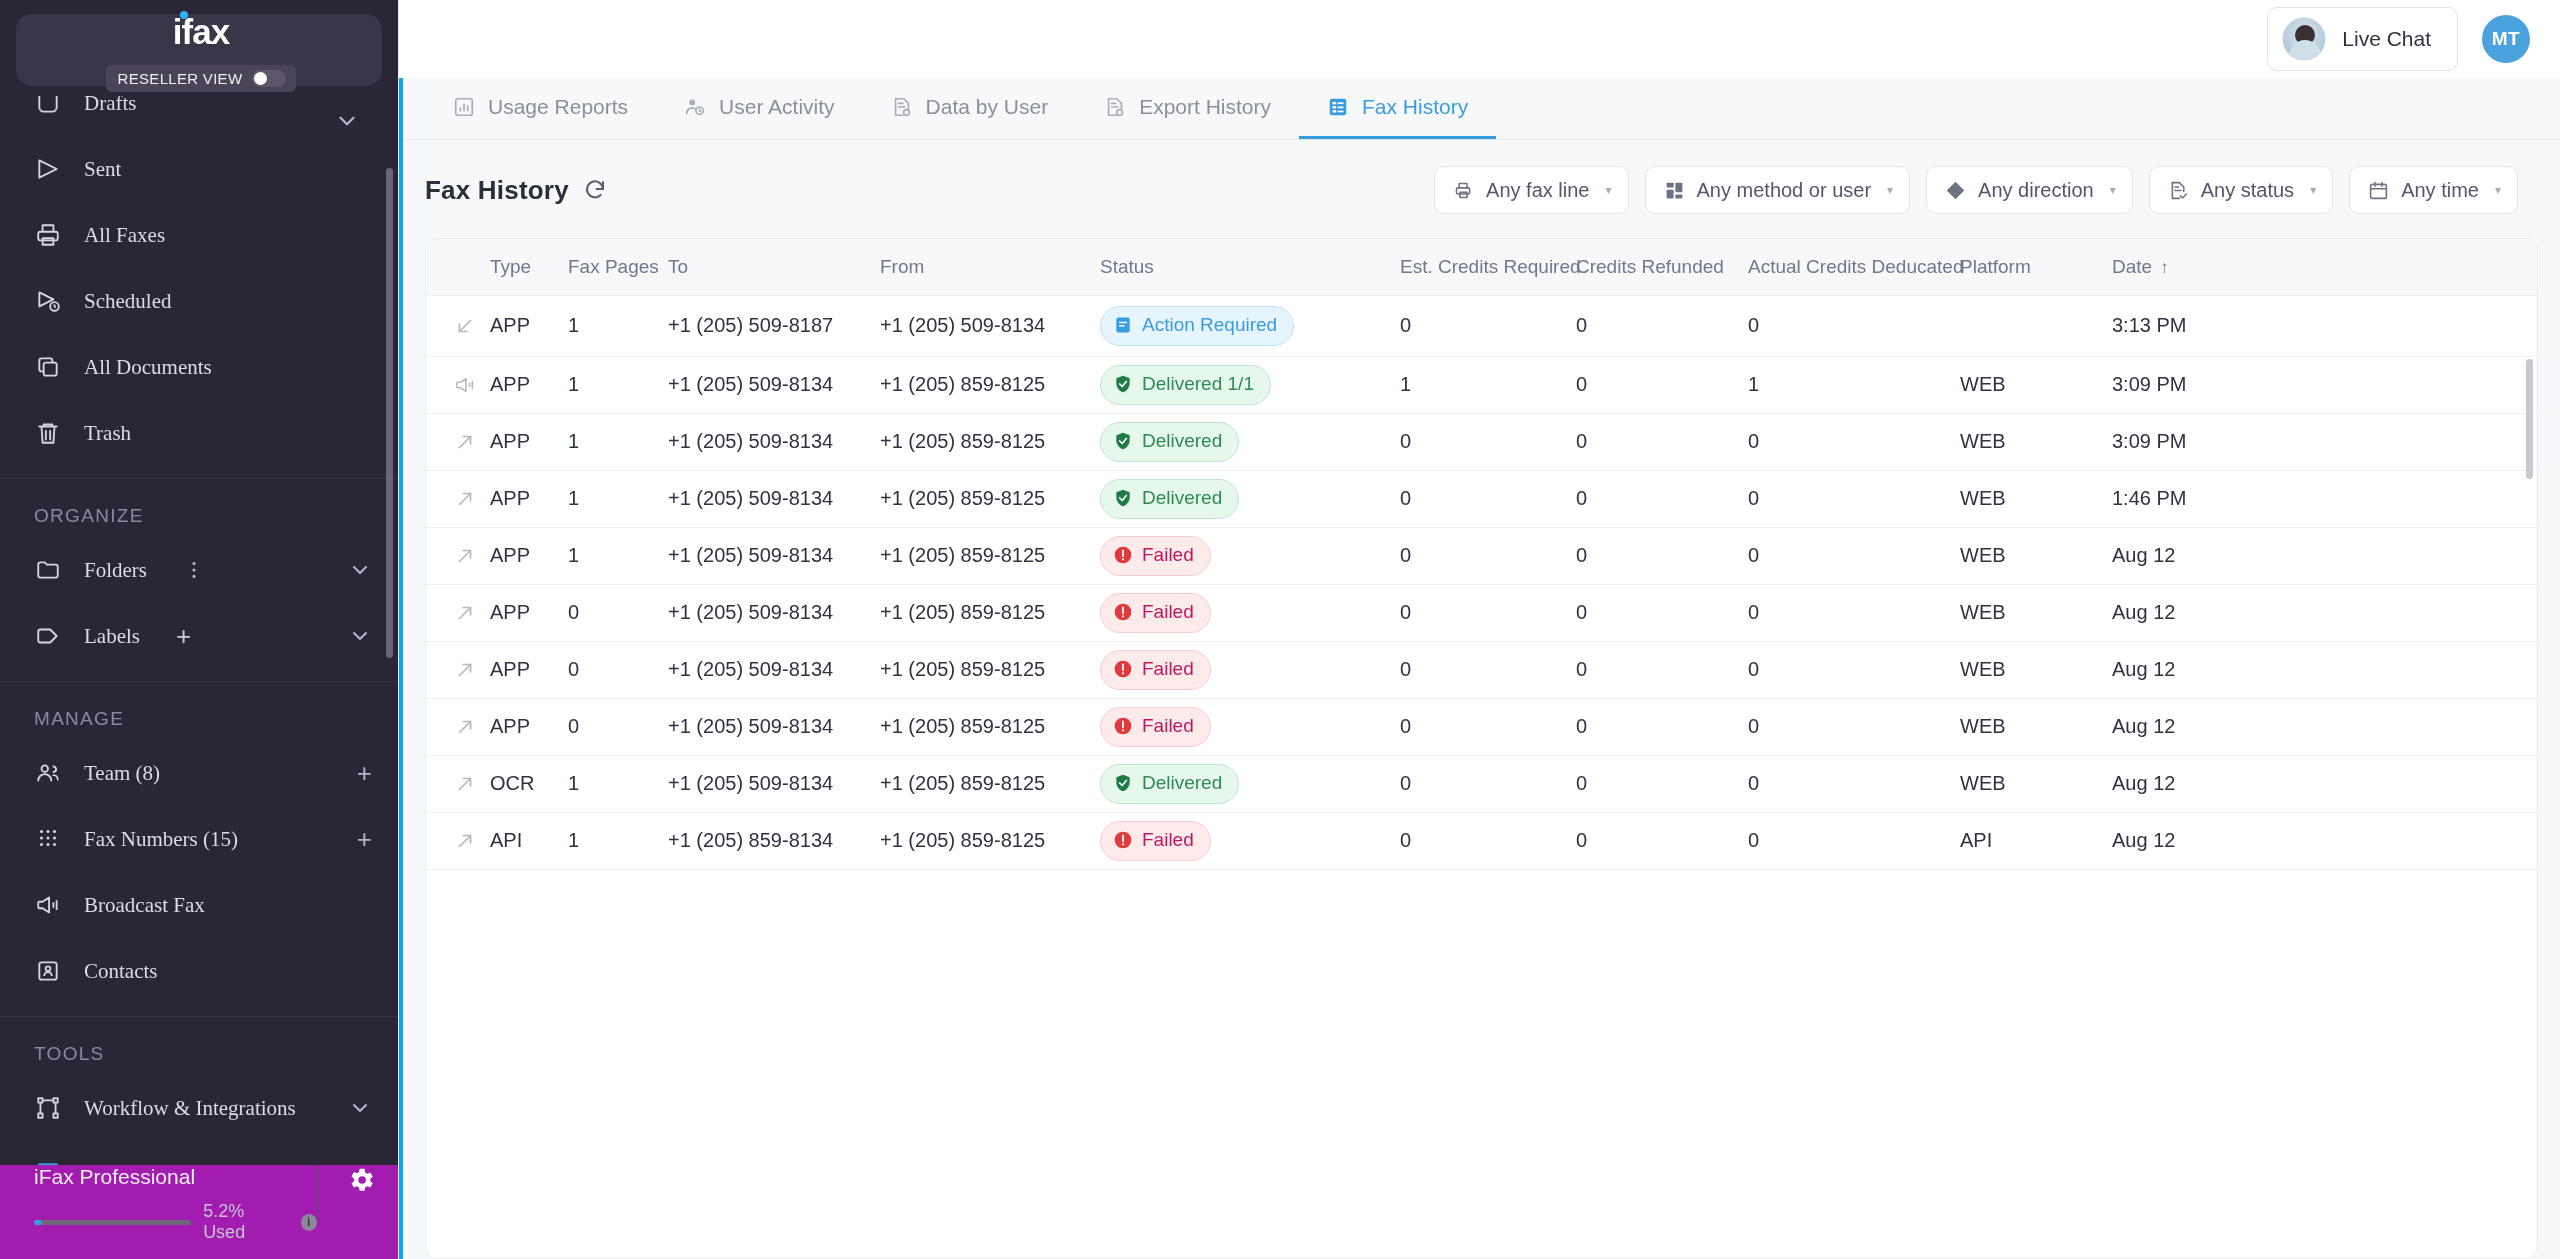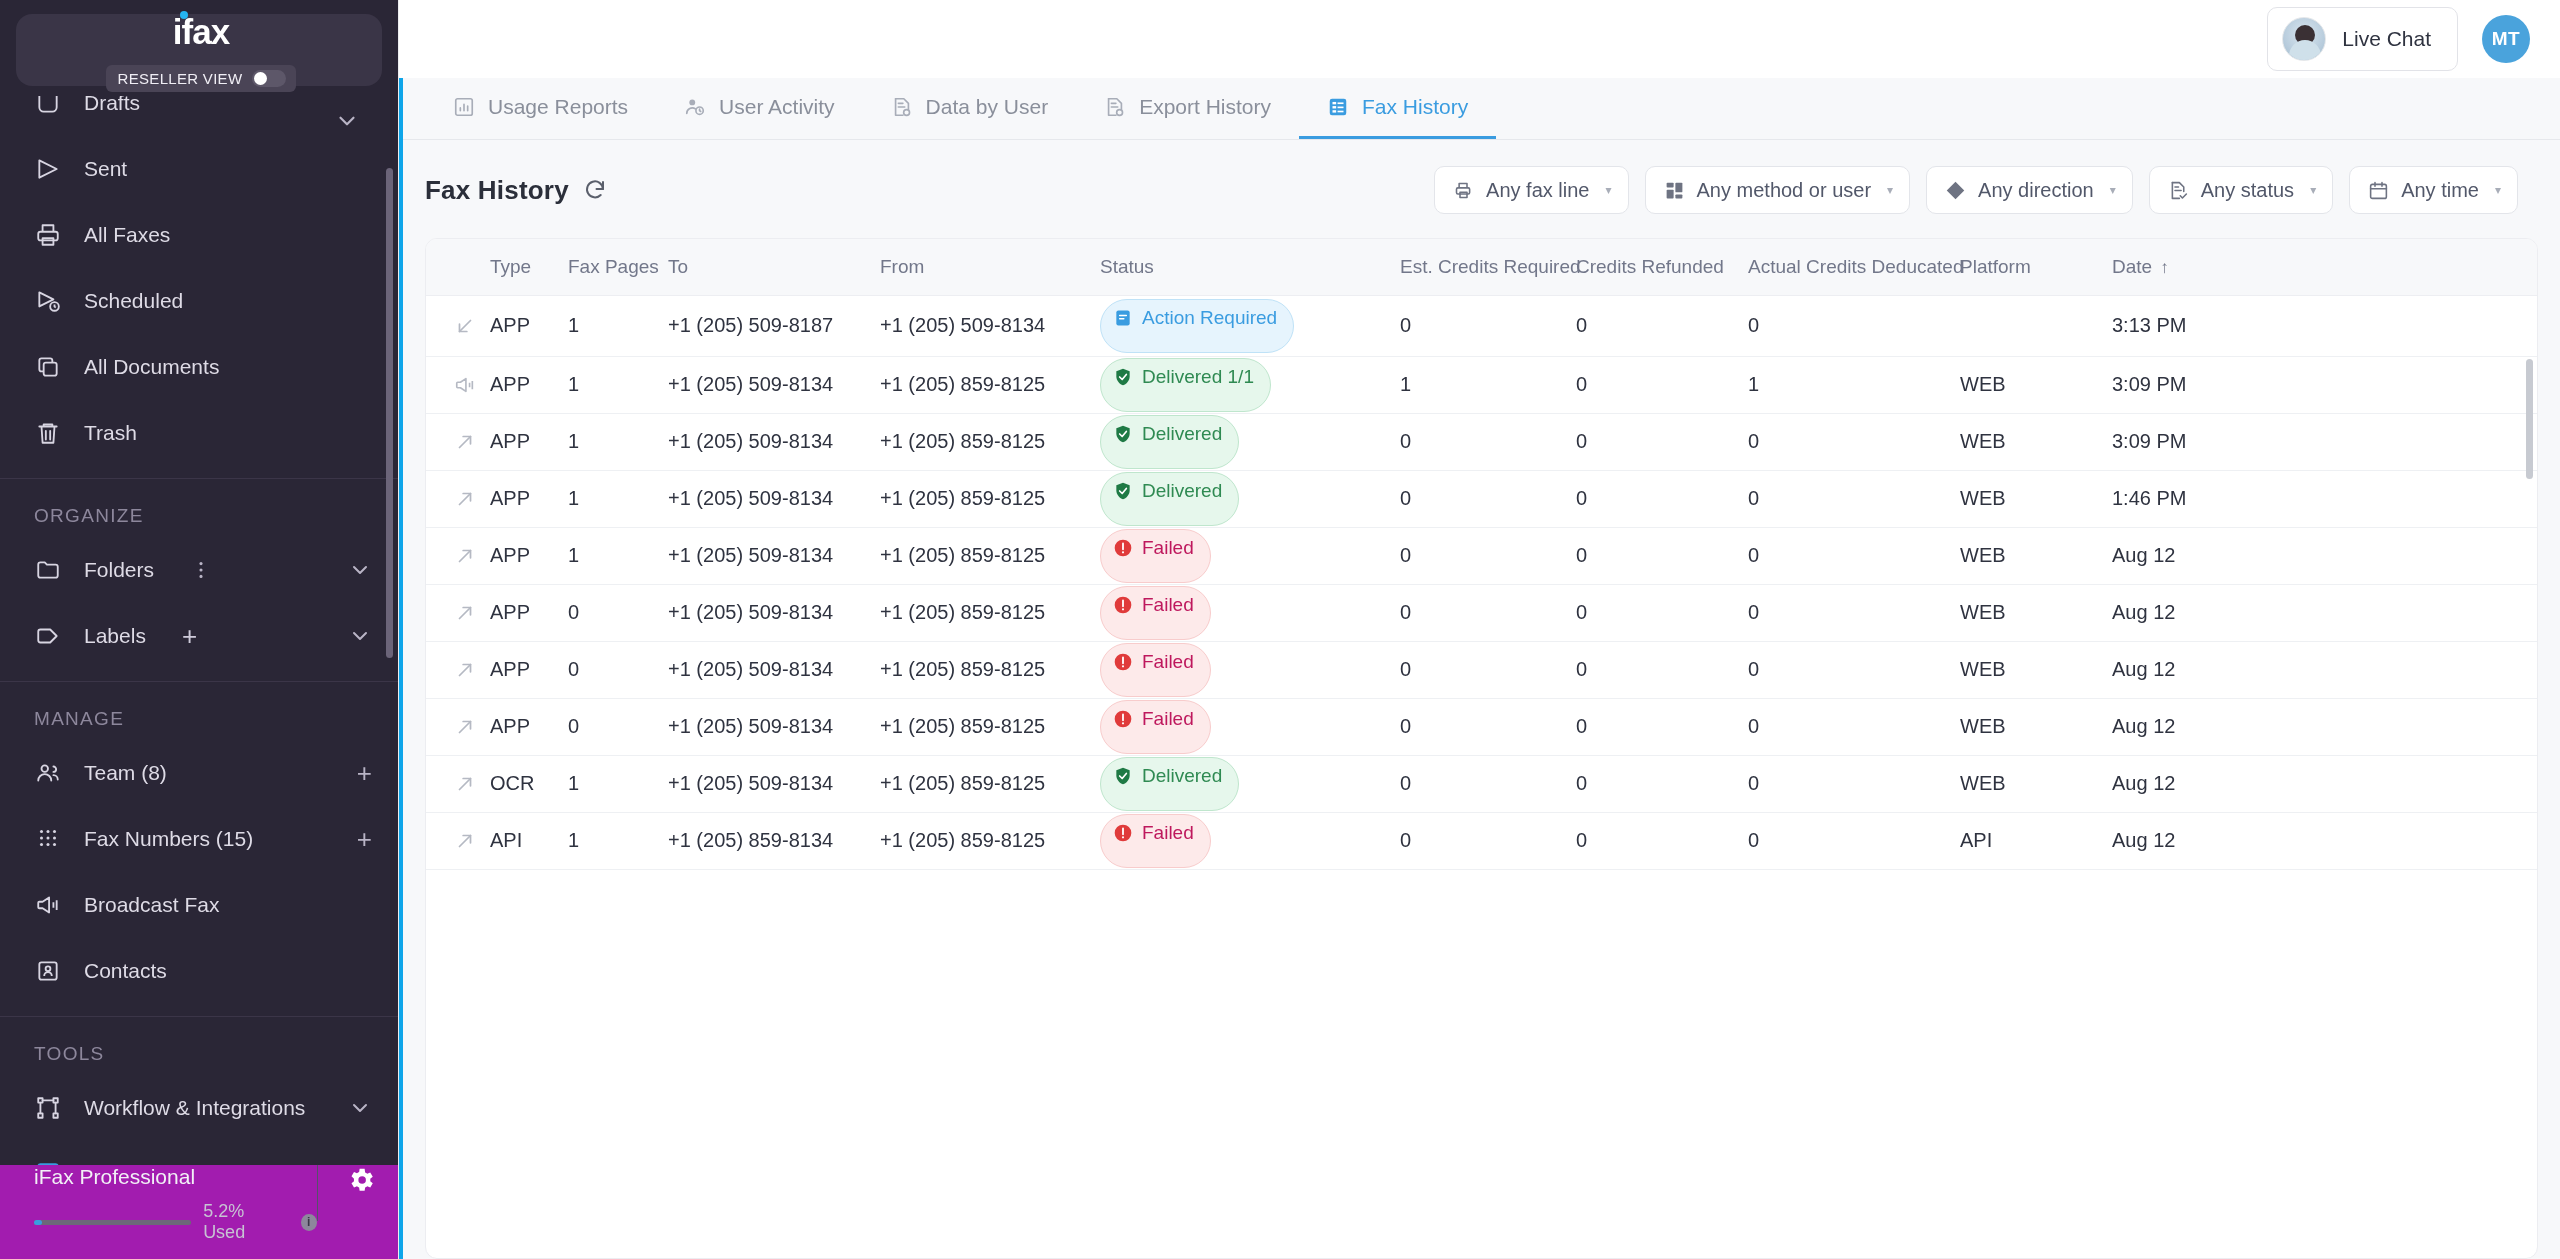--- a/index.html
+++ b/index.html
@@ -71,21 +71,21 @@
     position: absolute; left: 0; top: 0; width: 7px; height: 490px;
     background: #6b6479; border-radius: 4px;
   }
   .nav-item {
     height: 66px; display: flex; align-items: center;
     padding: 0 26px 0 34px; gap: 22px;
     color: #dedbe6; font-size: 21px; cursor: pointer;
   }
   .nav-item.first { margin-top: -26px; }
   .nav-item .ico { width: 28px; height: 28px; display: flex; align-items: center; justify-content: center; flex: 0 0 28px; color: #d8d5e2; }
-  .nav-item .lbl { white-space: nowrap; }
+  .nav-item .lbl { white-space: nowrap; font-family: Liberation Serif, serif; }
   .nav-item .right { margin-left: auto; display: flex; align-items: center; gap: 12px; color: #b9b4c6; }
   .nav-item.active .lbl, .nav-item.active .ico { color: #3a9ce0; }
   .sec-div { height: 1px; background: #3b3548; margin: 12px 0 0 0; }
   .sec-title {
     font-size: 19px; letter-spacing: 1.3px; color: #8d879c;
     padding: 26px 0 10px 34px; font-weight: 400;
   }
   .inline-ico { color: #b9b4c6; display: inline-flex; align-items: center; margin-left: 14px; }
   .plus { font-size: 26px; line-height: 1; color: #cfcbda; }
 
@@ -205,21 +205,21 @@
   .c-status { width: 300px; }
   .c-est { width: 176px; }
   .c-ref { width: 172px; }
   .c-act { width: 212px; }
   .c-plat { width: 152px; }
   .c-date { width: auto; }
   thead th.c-ico { padding-left: 28px; }
   .arrow-ico { color: #b5b9c3; display: flex; align-items: center; }
   .badge {
     display: inline-flex; align-items: center; gap: 9px;
-    border-radius: 999px; padding: 7px 16px 23px 12px; font-size: 19px;
+    border-radius: 999px; padding: 7px 16px 9px 12px; font-size: 19px;
     border: 1px solid transparent;
   }
   .badge .bico { display: flex; align-items: center; }
   .badge.action { background: #e6f4fd; border-color: #bfe2f7; color: #3a9ce0; }
   .badge.delivered { background: #e6f7ec; border-color: #bfe6cd; color: #2f8a52; }
   .badge.failed { background: #fdeaea; border-color: #f8cccc; color: #be185d; }
   .sort-arrow { margin-left: 8px; color: #72778a; font-size: 17px; }
   .main-scrollbar {
     position: absolute; right: 4px; top: 120px; width: 7px; height: 120px;
     background: #c7cad1; border-radius: 4px;

